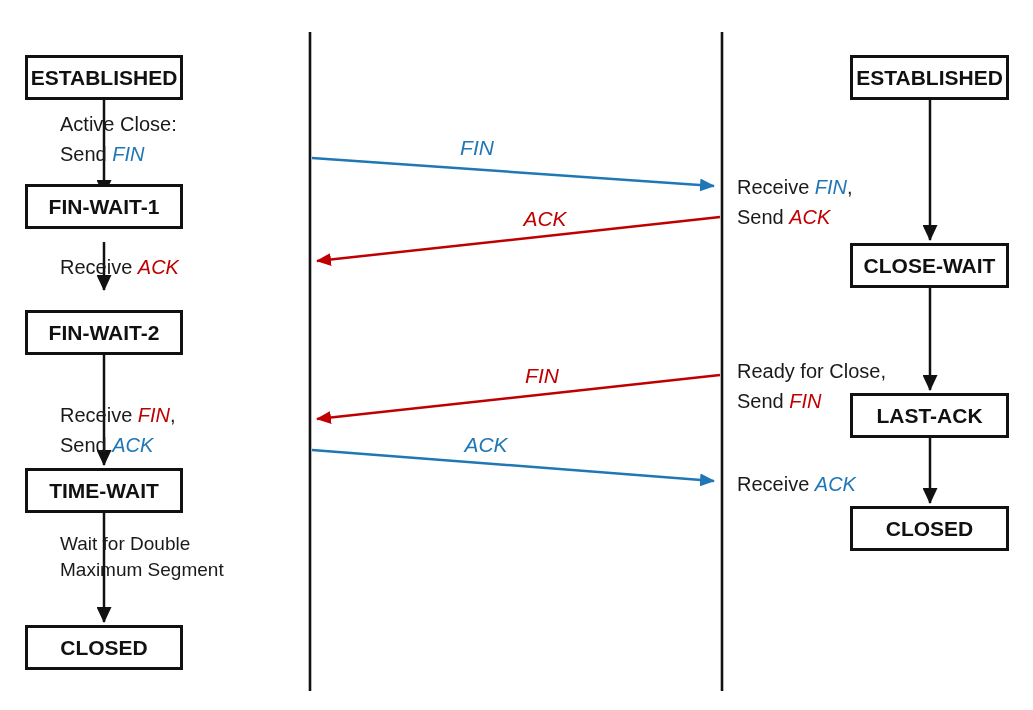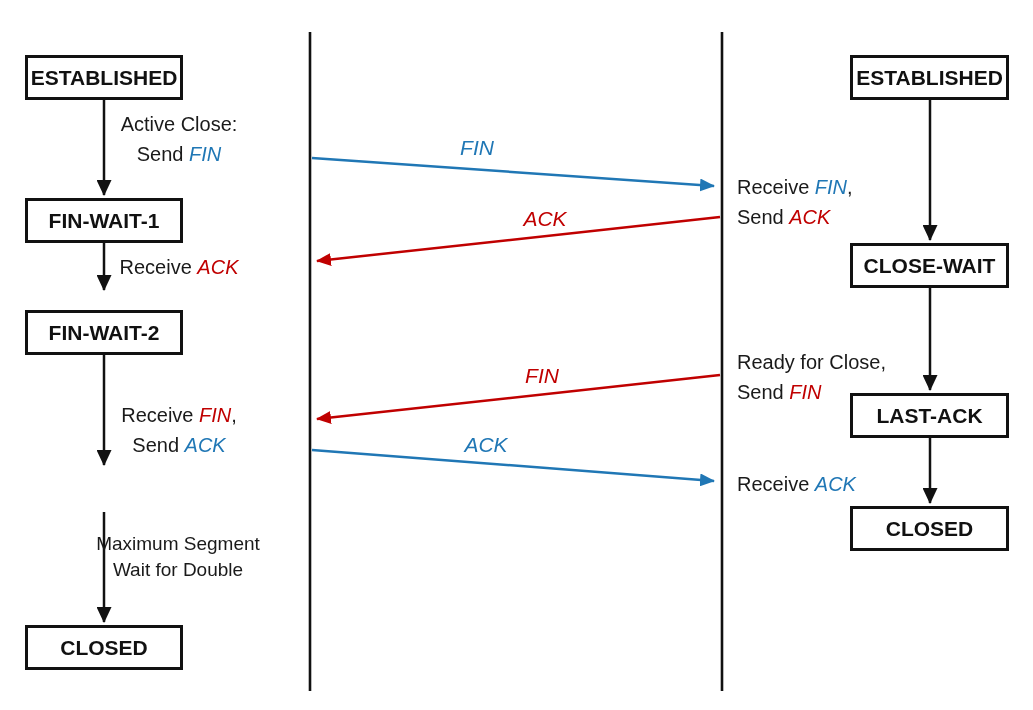--- a/index.html
+++ b/index.html
@@ -29,21 +29,21 @@
   }
   .col-left  { left: 25px;  width: 158px; }
   .col-right { left: 850px; width: 159px; }
 
   .note {
     position: absolute;
     font-size: 20px;
     line-height: 30px;
     color: #1a1a1a;
   }
-  .note.right-align { text-align: center; }
+  .note.right-align { text-align: left; }
   .note.small { font-size: 19px; line-height: 26px; }
   .note .kw { font-style: italic; }
   .c-blue { color: #2077B5; }
   .c-red  { color: #C00000; }
   .bold   { font-weight: bold; }
 
   .msg-label {
     position: absolute;
     font-size: 21px;
     font-style: italic;
@@ -83,25 +83,28 @@
 
     <line x1="312" y1="158" x2="714" y2="186" stroke="#2077B5" stroke-width="2.5" marker-end="url(#ah-blue)"></line>
     <line x1="720" y1="217" x2="317" y2="261" stroke="#C00000" stroke-width="2.5" marker-end="url(#ah-red)"></line>
     <line x1="720" y1="375" x2="317" y2="419" stroke="#C00000" stroke-width="2.5" marker-end="url(#ah-red)"></line>
     <line x1="312" y1="450" x2="714" y2="481" stroke="#2077B5" stroke-width="2.5" marker-end="url(#ah-blue)"></line>
   </svg>
 
   <div class="state-box col-left" style="top:55px">
     <span>ESTABLISHED</span>
   </div>
-  <div class="state-box col-left" style="top:198px">
+  <div class="state-box col-left" style="top:184px">
     <span>FIN-WAIT-1</span>
   </div>
   <div class="state-box col-left" style="top:310px">
     <span>FIN-WAIT-2</span>
+  </div>
+  <div class="state-box col-left" style="top:468px">
+    <span>TIME-WAIT</span>
   </div>
   <div class="state-box col-left" style="top:625px">
     <span>CLOSED</span>
   </div>
 
   <div class="state-box col-right" style="top:55px">
     <span>ESTABLISHED</span>
   </div>
   <div class="state-box col-right" style="top:393px">
     <span>LAST-ACK</span>
@@ -136,35 +139,35 @@
   <div class="note right-align" style="left:60px;top:400px;width:238px">
     <div>
       <span>Receive </span><span class="kw c-red">FIN</span><span>,</span>
     </div>
     <div>
       <span>Send </span><span class="kw c-blue">ACK</span>
     </div>
   </div>
 
   <div class="note right-align small" style="left:60px;top:531px;width:236px">
+    <div>Wait for Double</div>
     <div>Maximum Segment</div>
-    <div>Wait for Double</div>
   </div>
 
   <div class="note" style="left:737px;top:172px;width:220px">
     <div>
       <span>Receive </span><span class="kw c-blue">FIN</span><span>,</span>
     </div>
     <div>
       <span>Send </span><span class="kw c-red">ACK</span>
     </div>
   </div>
 
 
-  <div class="note" style="left:737px;top:347px;width:220px">
+  <div class="note" style="left:737px;top:356px;width:220px">
     <div>Ready for Close,</div>
     <div>
       <span>Send </span><span class="kw c-red">FIN</span>
     </div>
   </div>
 
   <div class="note" style="left:737px;top:469px;width:220px">
     <div>
       <span>Receive </span><span class="kw c-blue">ACK</span>
     </div>

